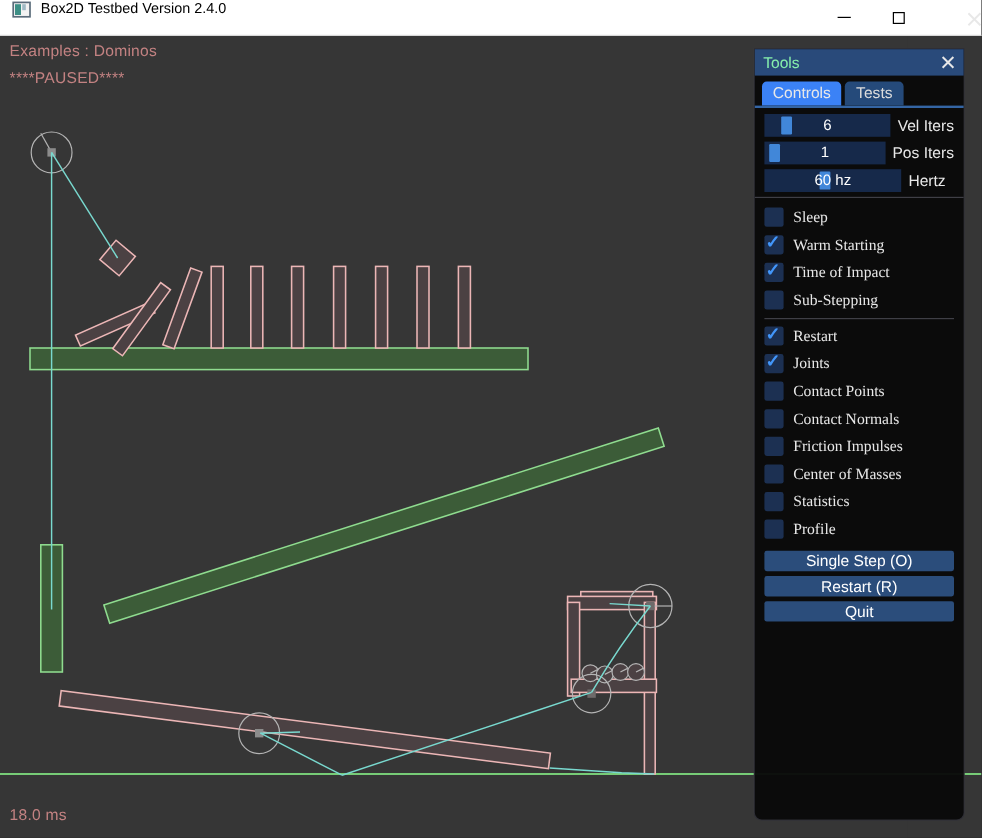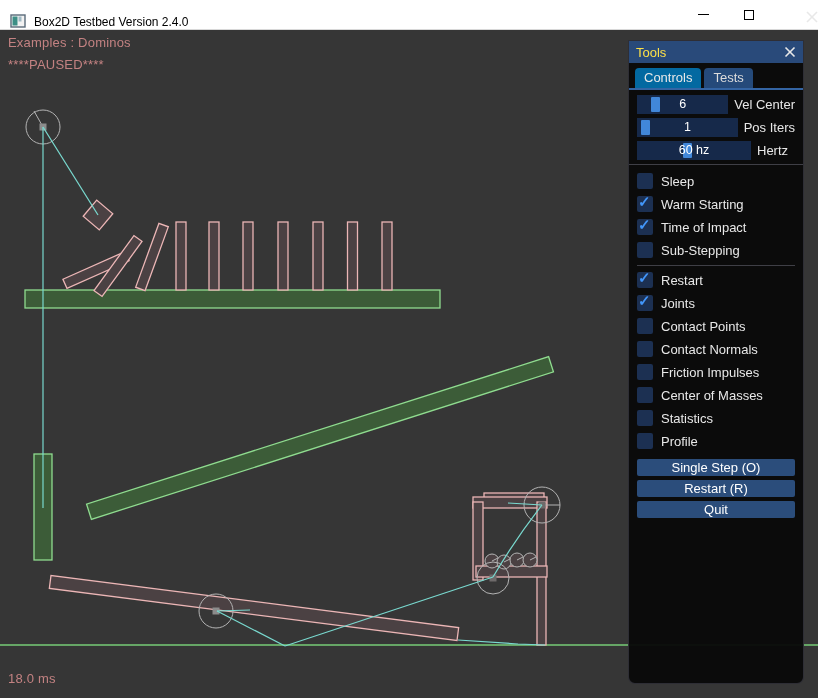--- a/index.html
+++ b/index.html
@@ -1,56 +1,56 @@
 <!DOCTYPE html>
 <html><head>
 <meta charset="utf-8">
 <style>
   * { margin:0; padding:0; box-sizing:border-box; }
   html,body { width:818px; height:698px; }
   body { font-family:"Liberation Sans", sans-serif; background:#202020; overflow:hidden; }
   #window { position:relative; width:818px; height:698px; background:#363636; outline:1px solid #4a4a4a; }
 
   
-  #titlebar { position:absolute; top:0; left:0; width:100%; height:30px; background:#ffffff; display:flex; align-items:flex-end; border-bottom:1px solid #d8d8d8; }
+  #titlebar { position:absolute; top:0; left:0; width:100%; height:30px; background:#ffffff; display:flex; align-items:flex-start; border-bottom:1px solid #d8d8d8; }
   #app-icon { width:16px; height:16px; margin:0 8px 0 10px; }
   #title-text { font-size:12px; color:#000; }
   #win-controls { margin-left:auto; display:flex; height:100%; }
   .win-btn { width:46px; height:100%; display:flex; align-items:center; justify-content:center; }
   .min-glyph { width:11px; height:1px; background:#000; display:block; }
   .max-glyph { width:10px; height:10px; border:1px solid #000; display:block; }
 
   
   #canvas { position:absolute; top:30px; left:0; width:756px; height:668px; background:#363636; }
   #scene-svg { position:absolute; top:0; left:0; }
   .hud-text { position:absolute; left:8px; font-size:13px; color:#c38282; letter-spacing:0.2px; }
 
   
   #tools-panel { position:absolute; left:628px; top:10px; width:176px; height:644px;
     background:rgba(9,9,9,0.96); border:1px solid rgba(70,70,82,0.6); border-radius:0 0 7px 7px; color:#e8e8e8; font-size:13px; }
   #panel-titlebar { height:22px; background:#294a7a; display:flex; align-items:center; padding:0 7px; border-radius:0; }
-  #panel-title { font-size:13px; color:#fde047; }
+  #panel-title { font-size:13px; color:#86efac; }
   .x-icon { margin-left:auto; width:12px; height:12px; }
   .x-icon svg line { stroke:#e8e8e8; stroke-width:1.6; }
 
   #tabbar { display:flex; gap:3px; padding:5px 6px 0 6px; border-bottom:2px solid #3465a4; }
   .tab { padding:2px 9px 3px 9px; border-radius:4px 4px 0 0; font-size:13px; }
-  .tab.active { background:#0369a1; }
+  .tab.active { background:#3b82f6; }
   .tab.inactive { background:#254a7a; color:#dcdcdc;text-align:right; }
 
   #sliders { padding:5px 8px 0 8px; }
   .slider-row { display:flex; align-items:center; margin-bottom:4px; height:19px; }
   .slider-frame { position:relative; width:114px; height:19px; background:#16294a; }
   .slider-grab { position:absolute; top:2px; width:9px; height:15px; background:#4187d9; border-radius:1px; }
   .slider-value { position:absolute; width:100%; text-align:center; line-height:19px; font-size:12.5px; color:#fff; }
   .slider-label { margin-left:6px; font-size:13px; white-space:nowrap; }
 
   .separator { height:1px; background:#3f3f46; margin:4px 0 6px 0; }
 
-  #checkboxes { padding:2px 8px 0 8px; }
+  #checkboxes { padding:2px 8px 0 8px;font-family:Liberation Serif, serif; }
   .check-row { display:flex; align-items:center; height:16px; margin-bottom:7px; }
   .check-box { position:relative; width:16px; height:16px; background:#1c3052; border-radius:2px; flex:none; }
   .check-mark { position:absolute; left:1px; top:-3px; color:#4296fa; font-size:15px; font-weight:700; }
   .check-label { margin-left:8px; white-space:nowrap; }
 
   #buttons { padding:3px 8px 0 8px; }
   .panel-btn { width:100%; height:17px; background:#2b4d7b; border:none; border-radius:2px; color:#fff;
     font-family:"Liberation Sans", sans-serif; font-size:13px; margin-bottom:4px; display:block; line-height:17px; text-align:center; }
 </style>
 </head>
@@ -150,21 +150,21 @@
       <div id="tabbar">
           <div class="tab active">Controls</div>
           <div class="tab inactive">Tests</div>
         </div>
       <div id="sliders">
           <div class="slider-row">
             <div class="slider-frame">
               <div class="slider-grab" style="left: 14px;"></div>
               <div class="slider-value">6</div>
             </div>
-            <span class="slider-label">Vel Center</span>
+            <span class="slider-label">Vel Iters</span>
           </div>
           <div class="slider-row">
             <div class="slider-frame">
               <div class="slider-grab" style="left: 4px;"></div>
               <div class="slider-value">1</div>
             </div>
             <span class="slider-label">Pos Iters</span>
           </div>
           <div class="slider-row">
             <div class="slider-frame">

